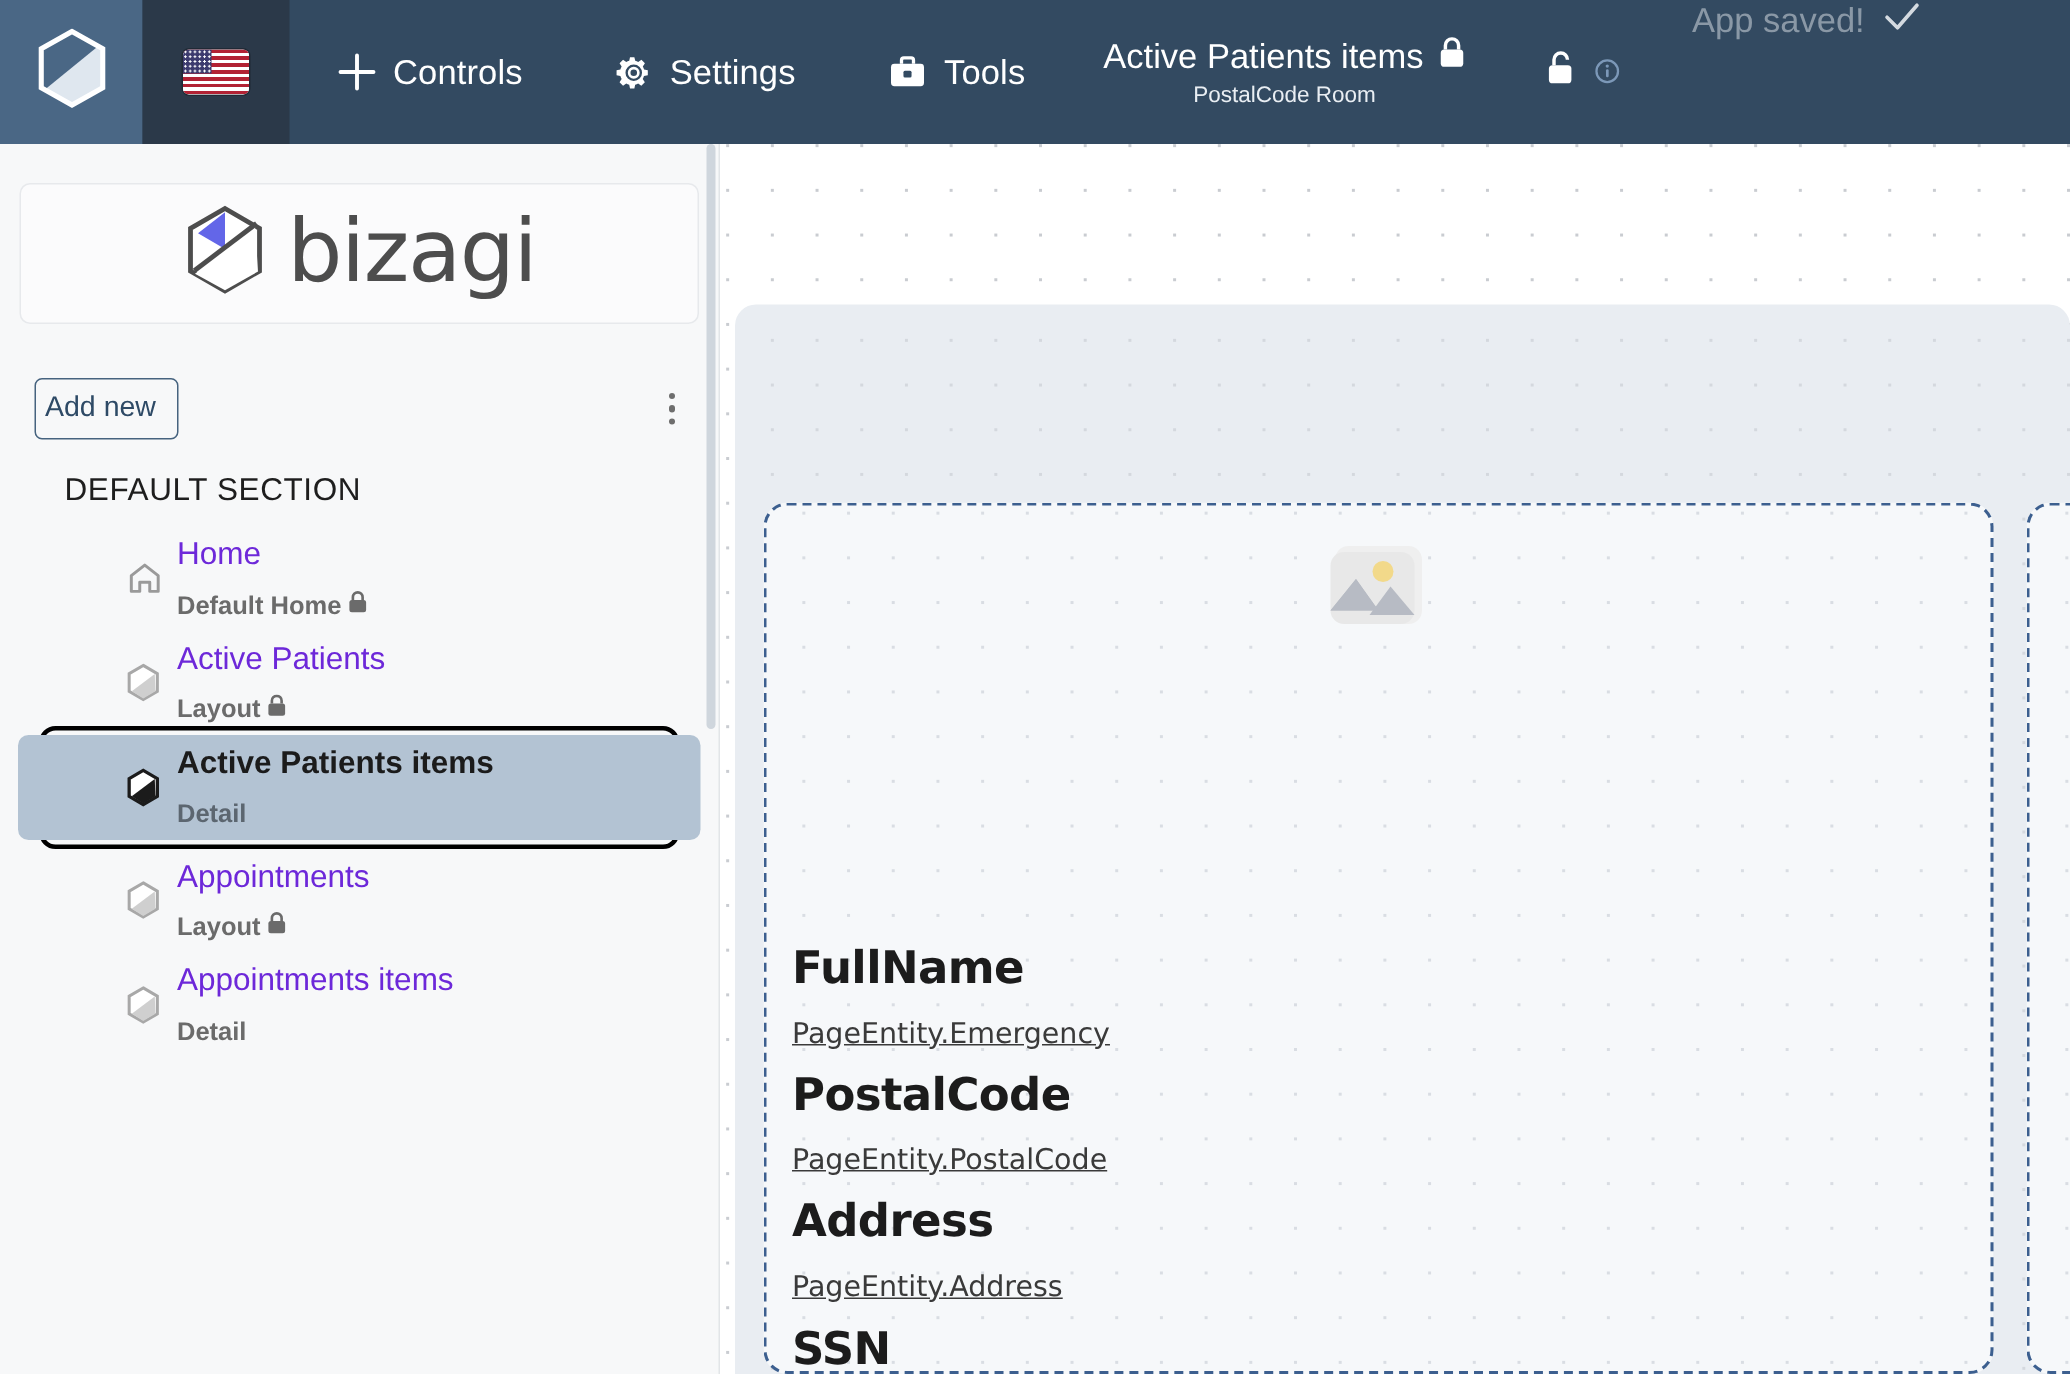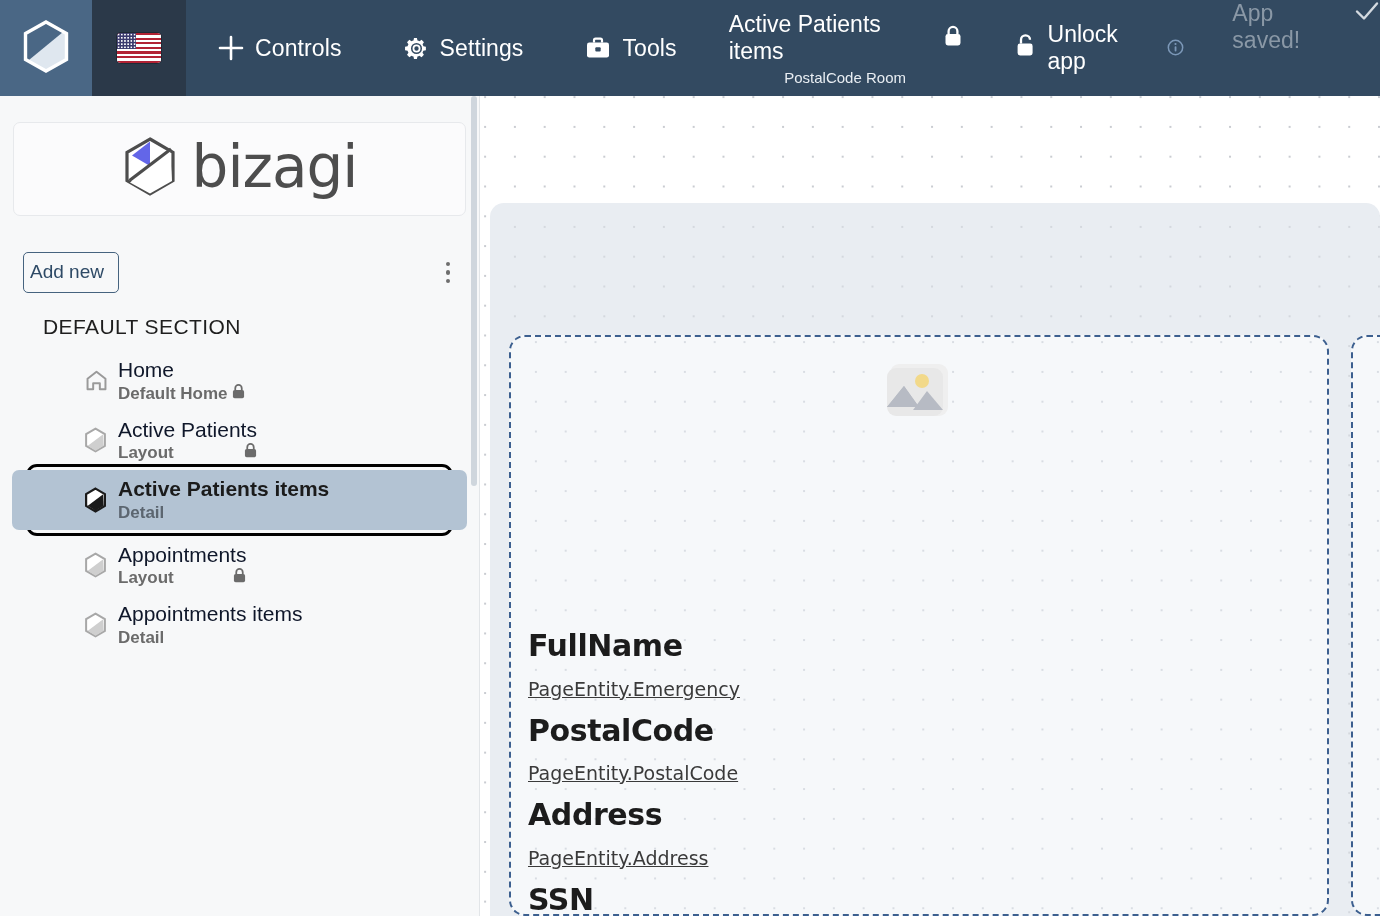--- a/index.html
+++ b/index.html
@@ -157,24 +157,24 @@
     border-radius: 7px;
     cursor: pointer;
     position: relative;
     min-height: 52px;
   }
   .nav-item .nav-ico {
     position: absolute; left: 72px;
     display: flex; align-items: center; justify-content: center;
   }
   .nav-texts { margin-left: 36px; display: flex; flex-direction: column; }
-  .nav-label { font-size: 21px; color: #0f172a; line-height: 1.12; }
+  .nav-label { font-size: 21px; color: #6d28d9; line-height: 1.12; }
   .nav-sub {
     font-size: 17px; color: #6b6b6b; font-weight: bold;
-    display: flex; align-items: center; gap: 4px; margin-top: 2px; justify-content: space-between;
+    display: flex; align-items: center; gap: 4px; margin-top: 12px;
   }
   .nav-item.selected {
     background: #b3c3d3;
   }
   .nav-item.selected .nav-label { color: #1b1b1b; font-weight: bold; }
   .nav-item.selected .nav-sub { color: #5c6670; }
   .sel-ring {
     position: absolute;
     left: 14px; right: 14px;
     border: 3px solid #000000;
@@ -354,21 +354,20 @@
     <div class="tb-subtitle">PostalCode Room</div>
   </div>
 
   <div class="tb-unlock">
     <span>
       <svg width="21" height="25" viewBox="0 0 21 25">
         <rect x="1.6" y="10.5" width="15" height="12" rx="2.4" fill="#ffffff"></rect>
         <path d="M5 10.5 V6.8a4.5 4.5 0 019 0" fill="none" stroke="#ffffff" stroke-width="2.3"></path>
       </svg>
     </span>
-    <span>Unlock app</span>
     <span>
       <svg width="17" height="17" viewBox="0 0 18 18">
         <circle cx="9" cy="9" r="7.6" fill="none" stroke="#7c98b8" stroke-width="1.6"></circle>
         <circle cx="9" cy="5.3" r="1.15" fill="#7c98b8"></circle>
         <rect x="8.1" y="7.6" width="1.9" height="5.6" rx="0.9" fill="#7c98b8"></rect>
       </svg>
     </span>
   </div>
 
   <div class="tb-saved">

